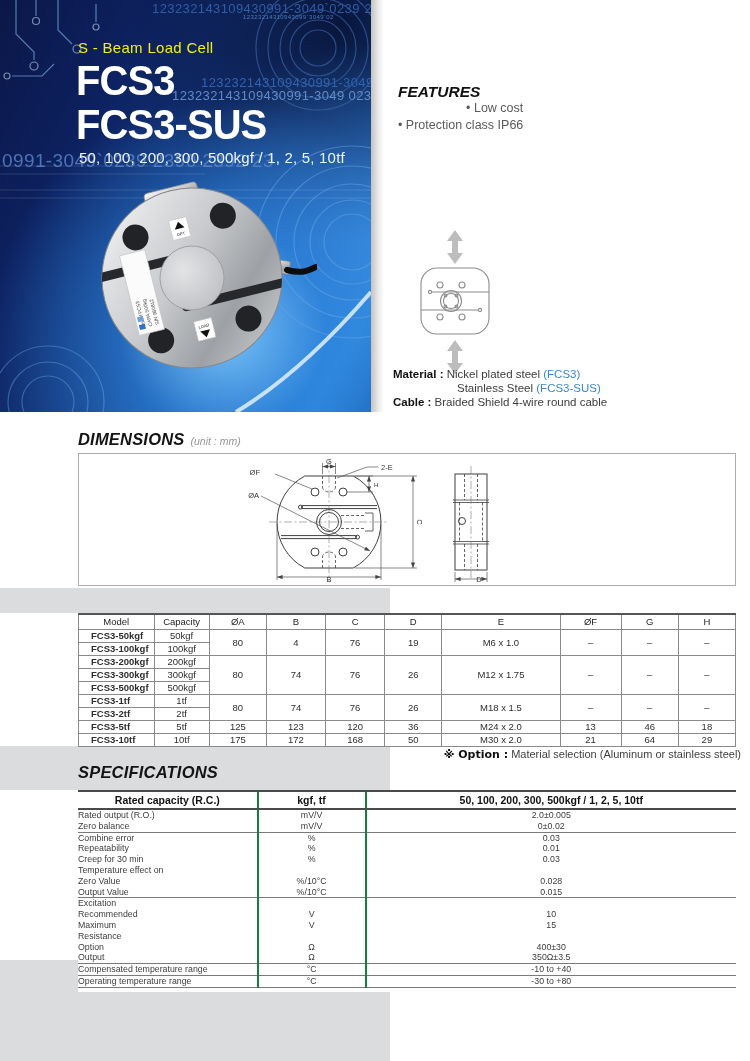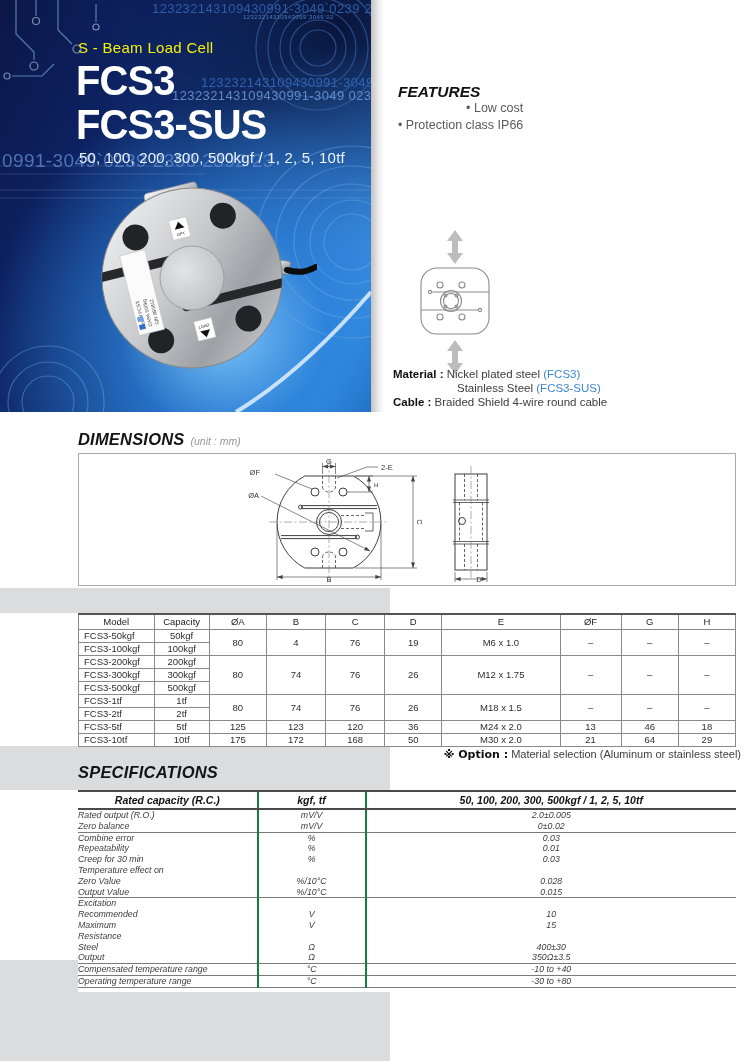--- a/index.html
+++ b/index.html
@@ -53,26 +53,26 @@
 
   
   #drawing-box{left:78px;top:453px;width:656px;height:131px;border:1px solid #ababab;background:#fff;}
 
   
   #dims-table-wrap{left:78px;top:613px;width:658px;}
   table.dims{border-collapse:collapse;table-layout:fixed;width:658px;font-size:9.5px;color:#2e2e2e;
     border-top:2px solid #555;}
   table.dims th,table.dims td{border:1px solid #8a8a8a;padding:0;line-height:1;text-align:center;height:12px;}
   table.dims th{height:14px;font-weight:normal;color:#1d1d1d;}
-  table.dims td.model{text-align:left;padding-left:5px;}
+  table.dims td.model{text-align:left;padding-left:12px;font-weight:bold;}
   #option-note{left:83px;top:748px;width:658px;text-align:right;font-size:11px;color:#3f3f3f;}
   #option-note b{color:#101010;}
 
   
-  #spec-table-wrap{left:78px;top:790px;width:658px;font-style:italic;}
+  #spec-table-wrap{left:78px;top:790px;width:658px;}
   table.spec{border-collapse:collapse;table-layout:fixed;width:658px;border-bottom:1px solid #7a7a7a;}
   table.spec thead th{border-top:2px solid #4a4a4a;border-bottom:2px solid #4a4a4a;height:16px;
     font-size:10.5px;color:#111;padding:0;line-height:1;}
   table.spec th + th, table.spec td + td{border-left:2px solid #15803d;}
   table.spec tbody{border-bottom:1px solid #7a7a7a;}
   table.spec td{height:10.8px;font-size:8.8px;color:#3c3c3c;padding:0;line-height:1;}
   td.lbl{text-align:left;} td.ind1{padding-left:7px;} td.ind2{padding-left:44px;}
   td.unit,td.val{text-align:center;}
 
   svg text{font-family:"Liberation Sans","DejaVu Sans",sans-serif;}
@@ -516,21 +516,21 @@
             <td class="lbl ind2">Maximum</td>
             <td class="unit">V</td>
             <td class="val">15</td>
           </tr>
           <tr>
             <td class="lbl ind1">Resistance</td>
             <td class="unit"></td>
             <td class="val"></td>
           </tr>
           <tr>
-            <td class="lbl ind2">Steel</td>
+            <td class="lbl ind2">Option</td>
             <td class="unit">Ω</td>
             <td class="val">400±30</td>
           </tr>
           <tr>
             <td class="lbl ind2">Output</td>
             <td class="unit">Ω</td>
             <td class="val">350Ω±3.5</td>
           </tr>
         </tbody>
         <tbody>

